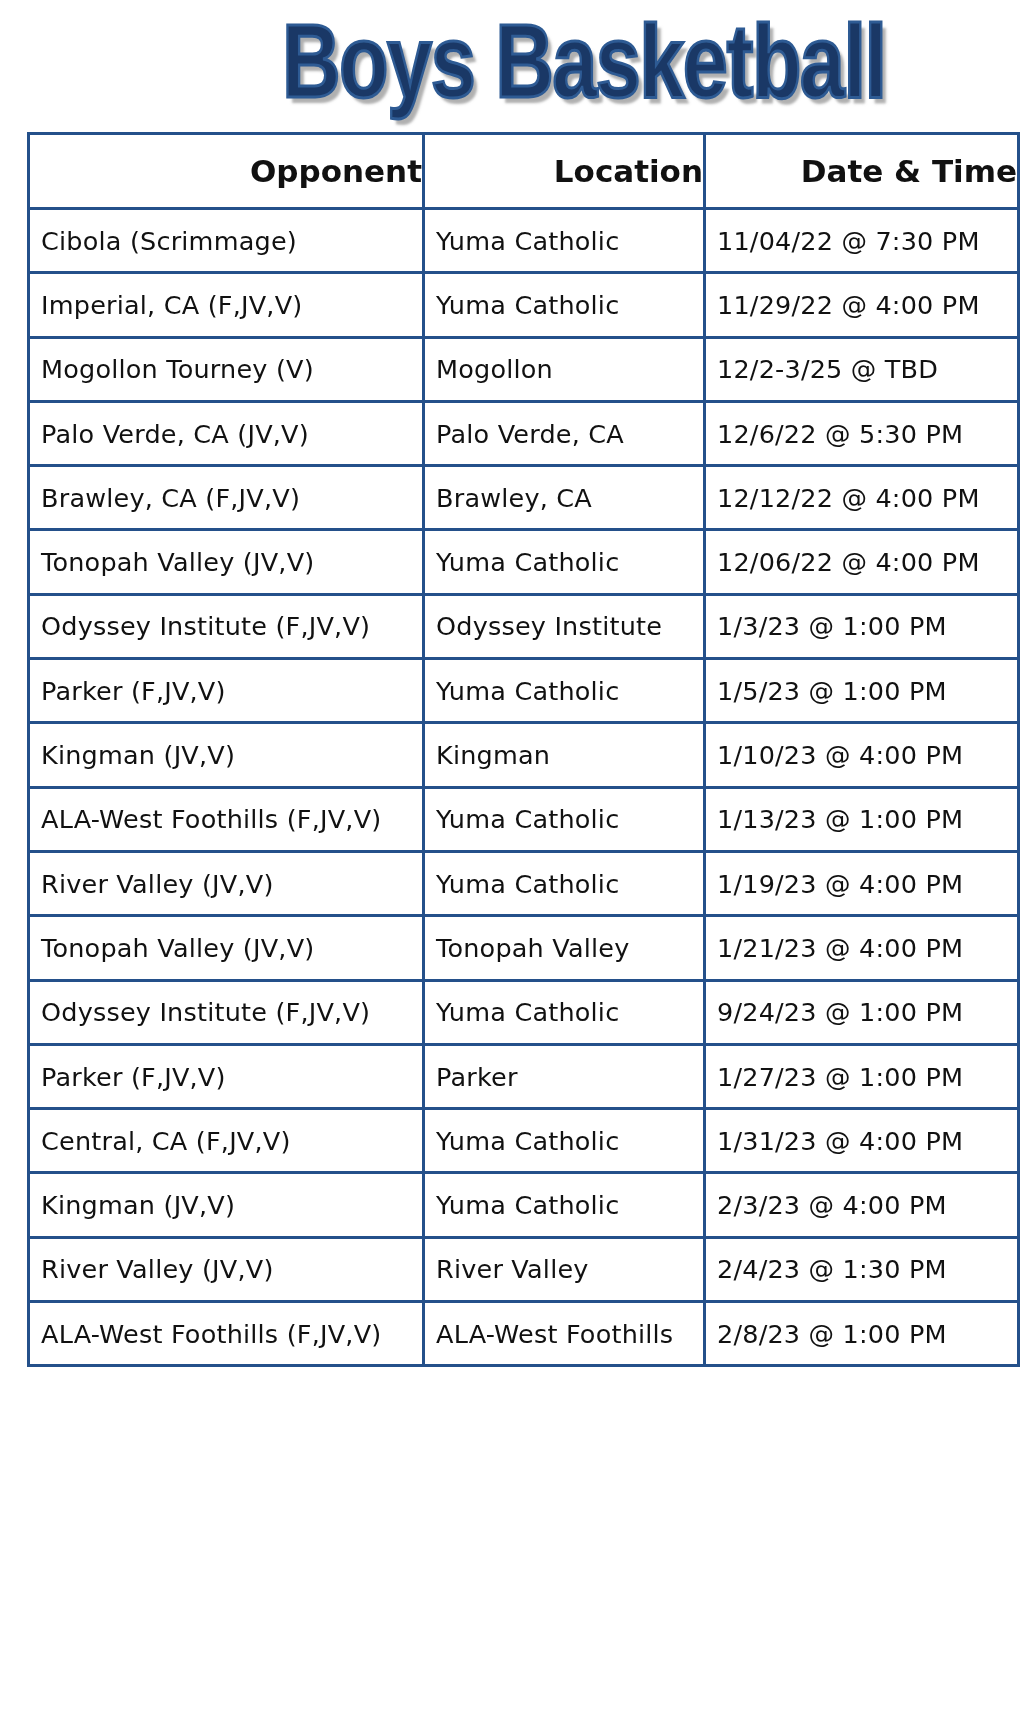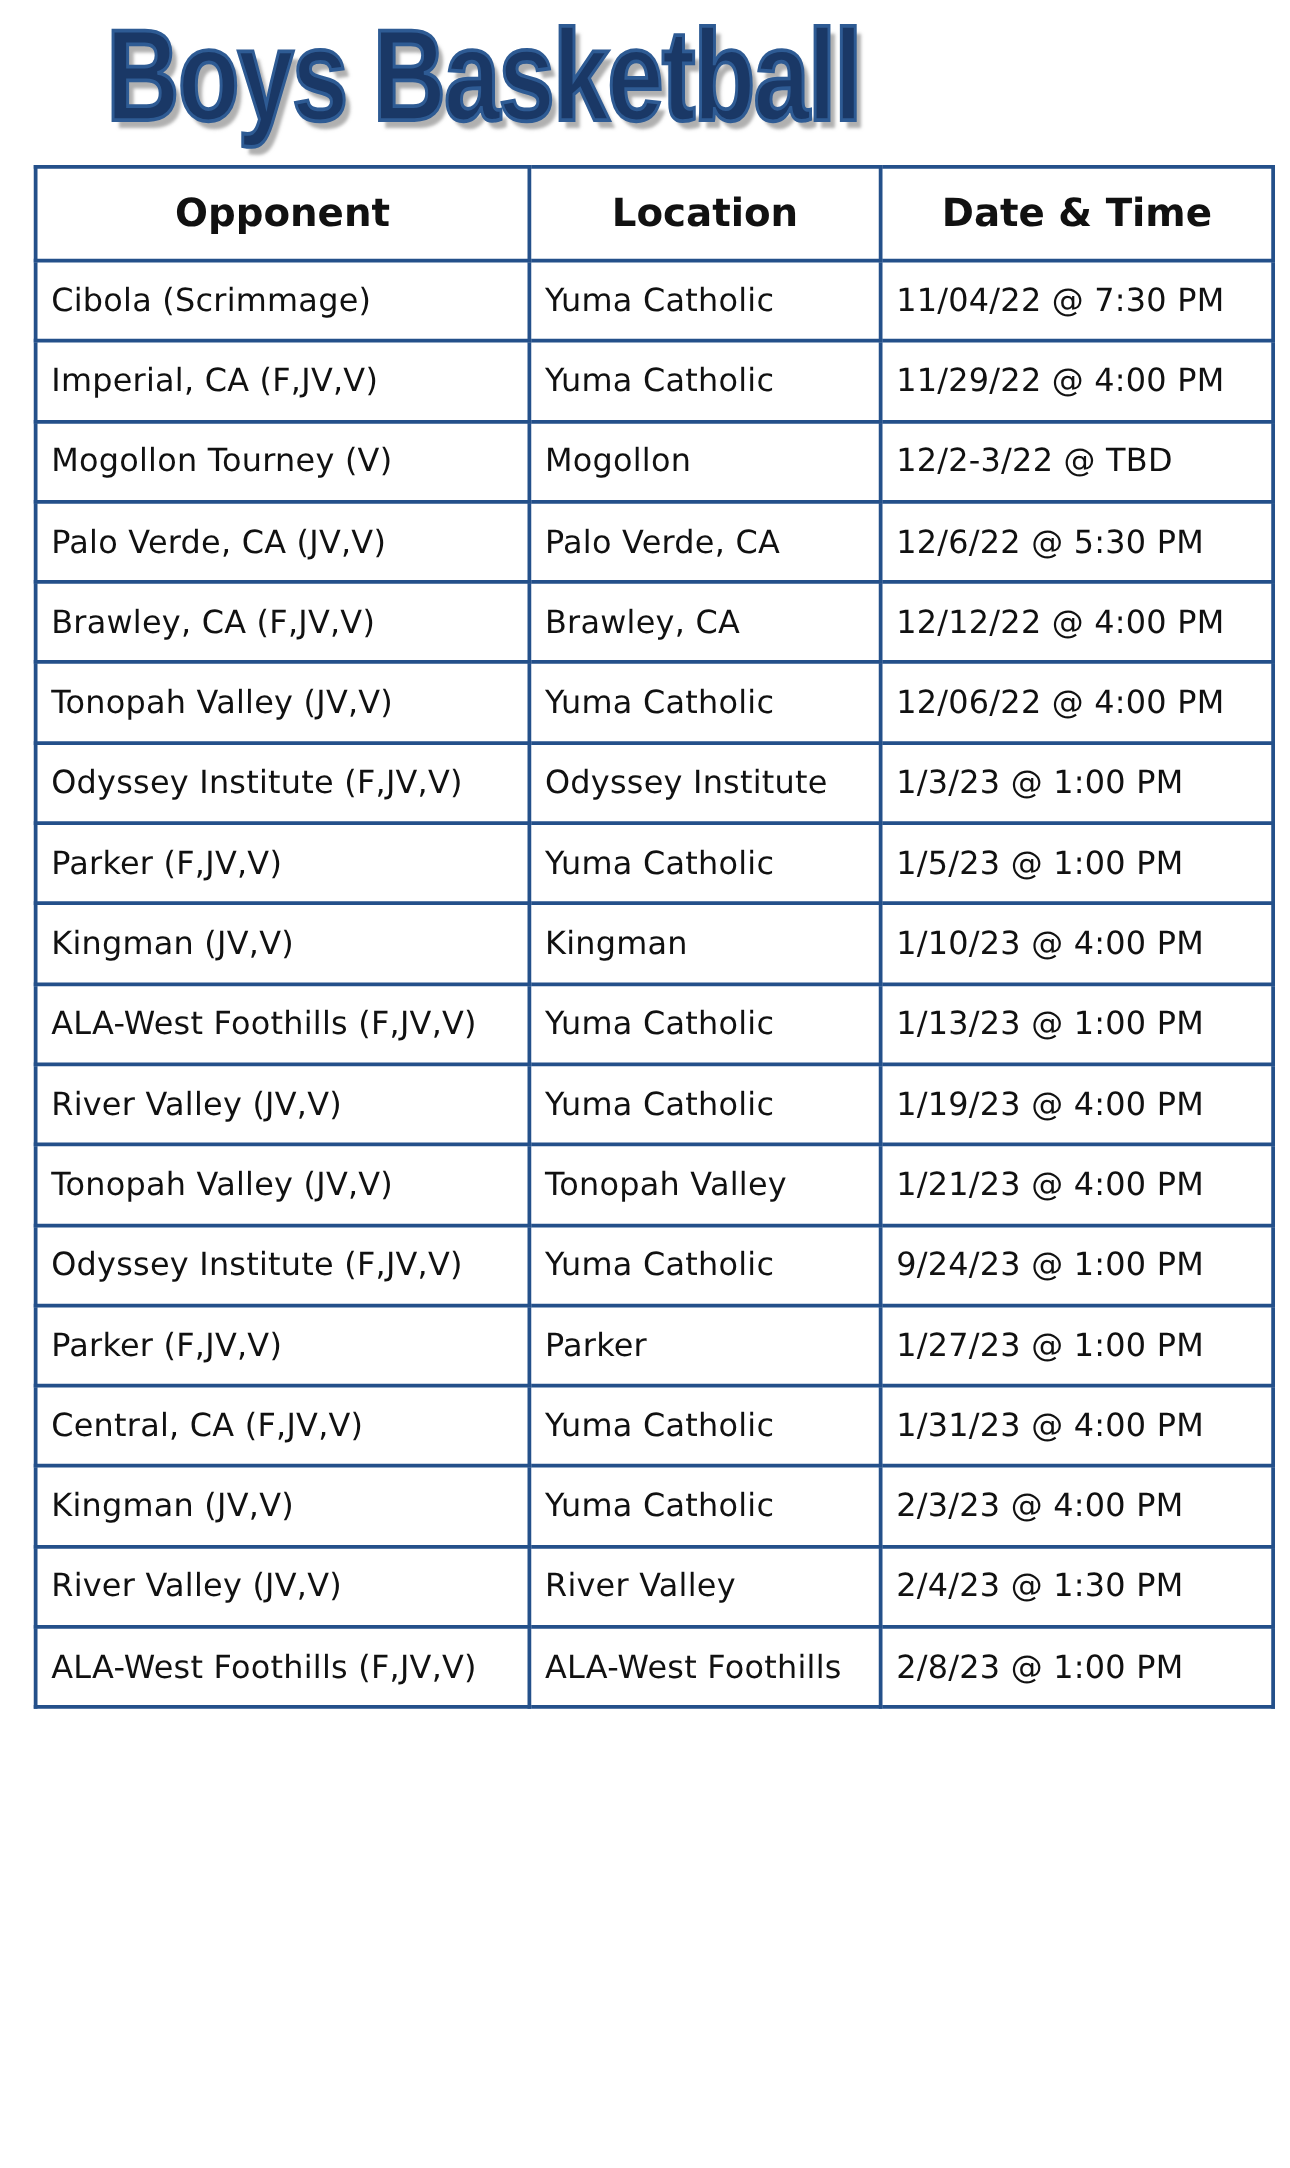--- a/index.html
+++ b/index.html
@@ -14,21 +14,21 @@
       overflow: hidden;
       font-family: "Liberation Sans", sans-serif;
     }
     .title-wrap {
       position: absolute;
       left: 0;
       top: 0;
       width: 970px;
       height: 130px;
       display: flex;
-      justify-content: flex-start;
+      justify-content: flex-end;
     }
     .title {
       margin: 0;
       margin-top: 2px;
       font-family: "Liberation Sans", sans-serif;
       font-weight: bold;
       font-size: 104px;
       line-height: 118px;
       letter-spacing: -2px;
       color: #1a3866;
@@ -55,21 +55,21 @@
       padding: 0 0 0 11px;
       color: #111111;
       white-space: nowrap;
       overflow: hidden;
     }
     table.schedule th {
       height: 72px;
       font-family: "DejaVu Sans", sans-serif;
       font-weight: bold;
       font-size: 31px;
-      text-align: center;
+      text-align: right;
       padding: 0;
     }
     table.schedule td {
       height: 61.3px;
       font-family: "DejaVu Sans", sans-serif;
       font-size: 25.5px;
       letter-spacing: 0.2px;
     }
   </style>
 </head>
@@ -99,21 +99,21 @@
         <td>11/04/22 @ 7:30 PM</td>
       </tr>
       <tr>
         <td>Imperial, CA (F,JV,V)</td>
         <td>Yuma Catholic</td>
         <td>11/29/22 @ 4:00 PM</td>
       </tr>
       <tr>
         <td>Mogollon Tourney (V)</td>
         <td>Mogollon</td>
-        <td>12/2-3/22 @ TBD</td>
+        <td>12/2-3/25 @ TBD</td>
       </tr>
       <tr>
         <td>Palo Verde, CA (JV,V)</td>
         <td>Palo Verde, CA</td>
         <td>12/6/22 @ 5:30 PM</td>
       </tr>
       <tr>
         <td>Brawley, CA (F,JV,V)</td>
         <td>Brawley, CA</td>
         <td>12/12/22 @ 4:00 PM</td>

